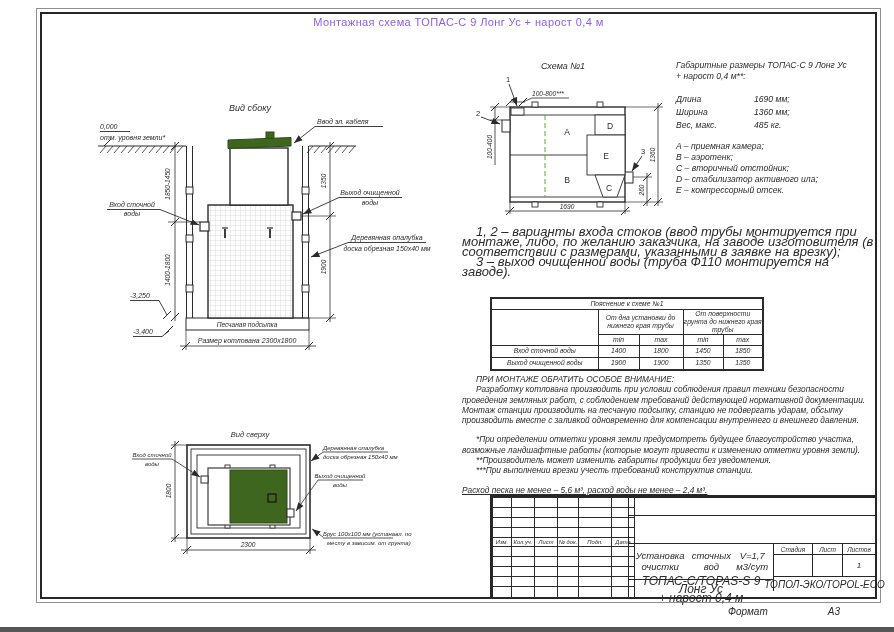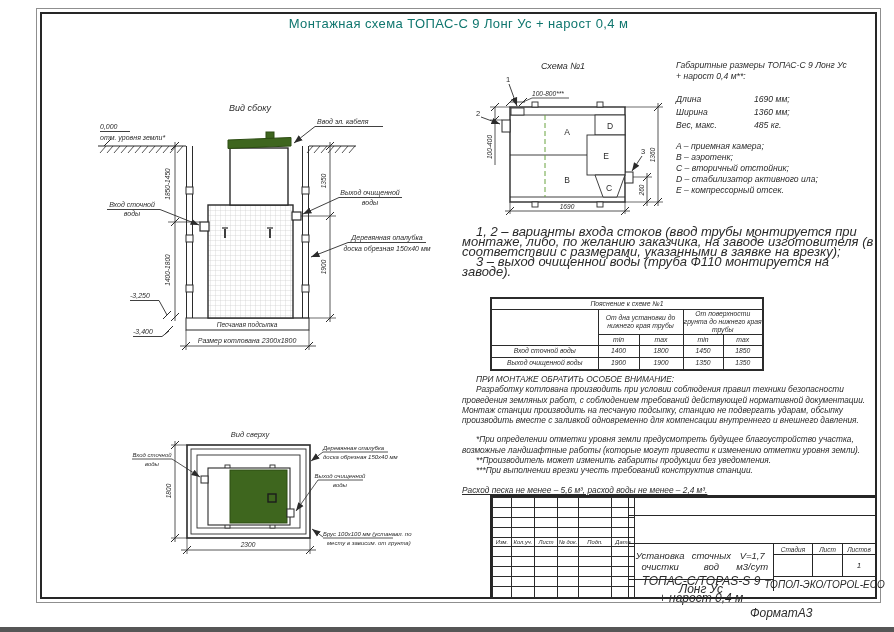--- a/index.html
+++ b/index.html
@@ -1,20 +1,20 @@
 <!DOCTYPE html>
 <html><head>
 <meta charset="utf-8">
 <style>
   html,body{margin:0;padding:0;background:#fff;font-family:"Liberation Sans",sans-serif;color:#2b2b2b;}
   #sheet{position:relative;width:894px;height:632px;background:#fff;overflow:hidden;}
   .abs{position:absolute;}
   .frame-outer{left:36px;top:8px;width:845px;height:595px;border:1px solid #8f8f8f;box-sizing:border-box;}
   .frame-inner{left:40px;top:12px;width:837px;height:587px;border:2px solid #262626;box-sizing:border-box;}
-  .doc-title{left:40px;top:16px;width:837px;text-align:center;font-size:13px;letter-spacing:.4px;color:#0f766e;}
+  .doc-title{left:40px;top:16px;width:837px;text-align:center;font-size:11px;letter-spacing:.4px;color:#8b5cf6;}
   svg{position:absolute;overflow:visible;}
   svg text{fill:#2b2b2b;font-family:"Liberation Sans",sans-serif;font-style:italic;}
   .lbl{font-size:7px;}
   .dim{font-size:6.6px;}
   .vtitle{font-size:9px;}
   .comp{font-size:8.5px;font-style:normal;}
   .mk{font-size:7.5px;font-style:normal;}
   
   .specs{left:676px;top:60px;width:206px;font-size:8.6px;font-style:italic;line-height:11px;}
   .specs .srow{display:flex;margin-top:2px;}
@@ -30,21 +30,21 @@
   .underl{text-decoration:underline;}
   
   table.ptab{position:absolute;left:490px;top:297px;border-collapse:collapse;table-layout:fixed;border:2px solid #2b2b2b;}
   table.ptab td{border:1px solid #2b2b2b;font-size:6.8px;font-style:italic;text-align:center;padding:0;line-height:8px;}
   
   .stamp{left:490px;top:495px;width:387px;height:104px;border:2px solid #262626;box-sizing:border-box;}
   table.rev{position:absolute;left:0;top:0;border-collapse:collapse;}
   table.rev td{border:1px solid #2b2b2b;font-size:5.8px;font-style:italic;text-align:center;padding:0;}
   .sv{position:absolute;box-sizing:border-box;border-left:1px solid #262626;border-top:1px solid #262626;}
   .cell-c{display:flex;align-items:center;justify-content:center;text-align:center;}
-  .fmt{left:750px;top:606px;width:112px;display:flex;font-size:12px;font-style:italic;}
+  .fmt{left:728px;top:606px;width:112px;display:flex;justify-content:space-between;font-size:10px;font-style:italic;}
   .botbar{left:0;bottom:0;width:894px;height:5px;background:#565656;}
 </style>
 </head>
 <body>
 
 <div id="sheet">
 
   <div class="abs frame-outer"></div>
   <div class="abs frame-inner"></div>
 

